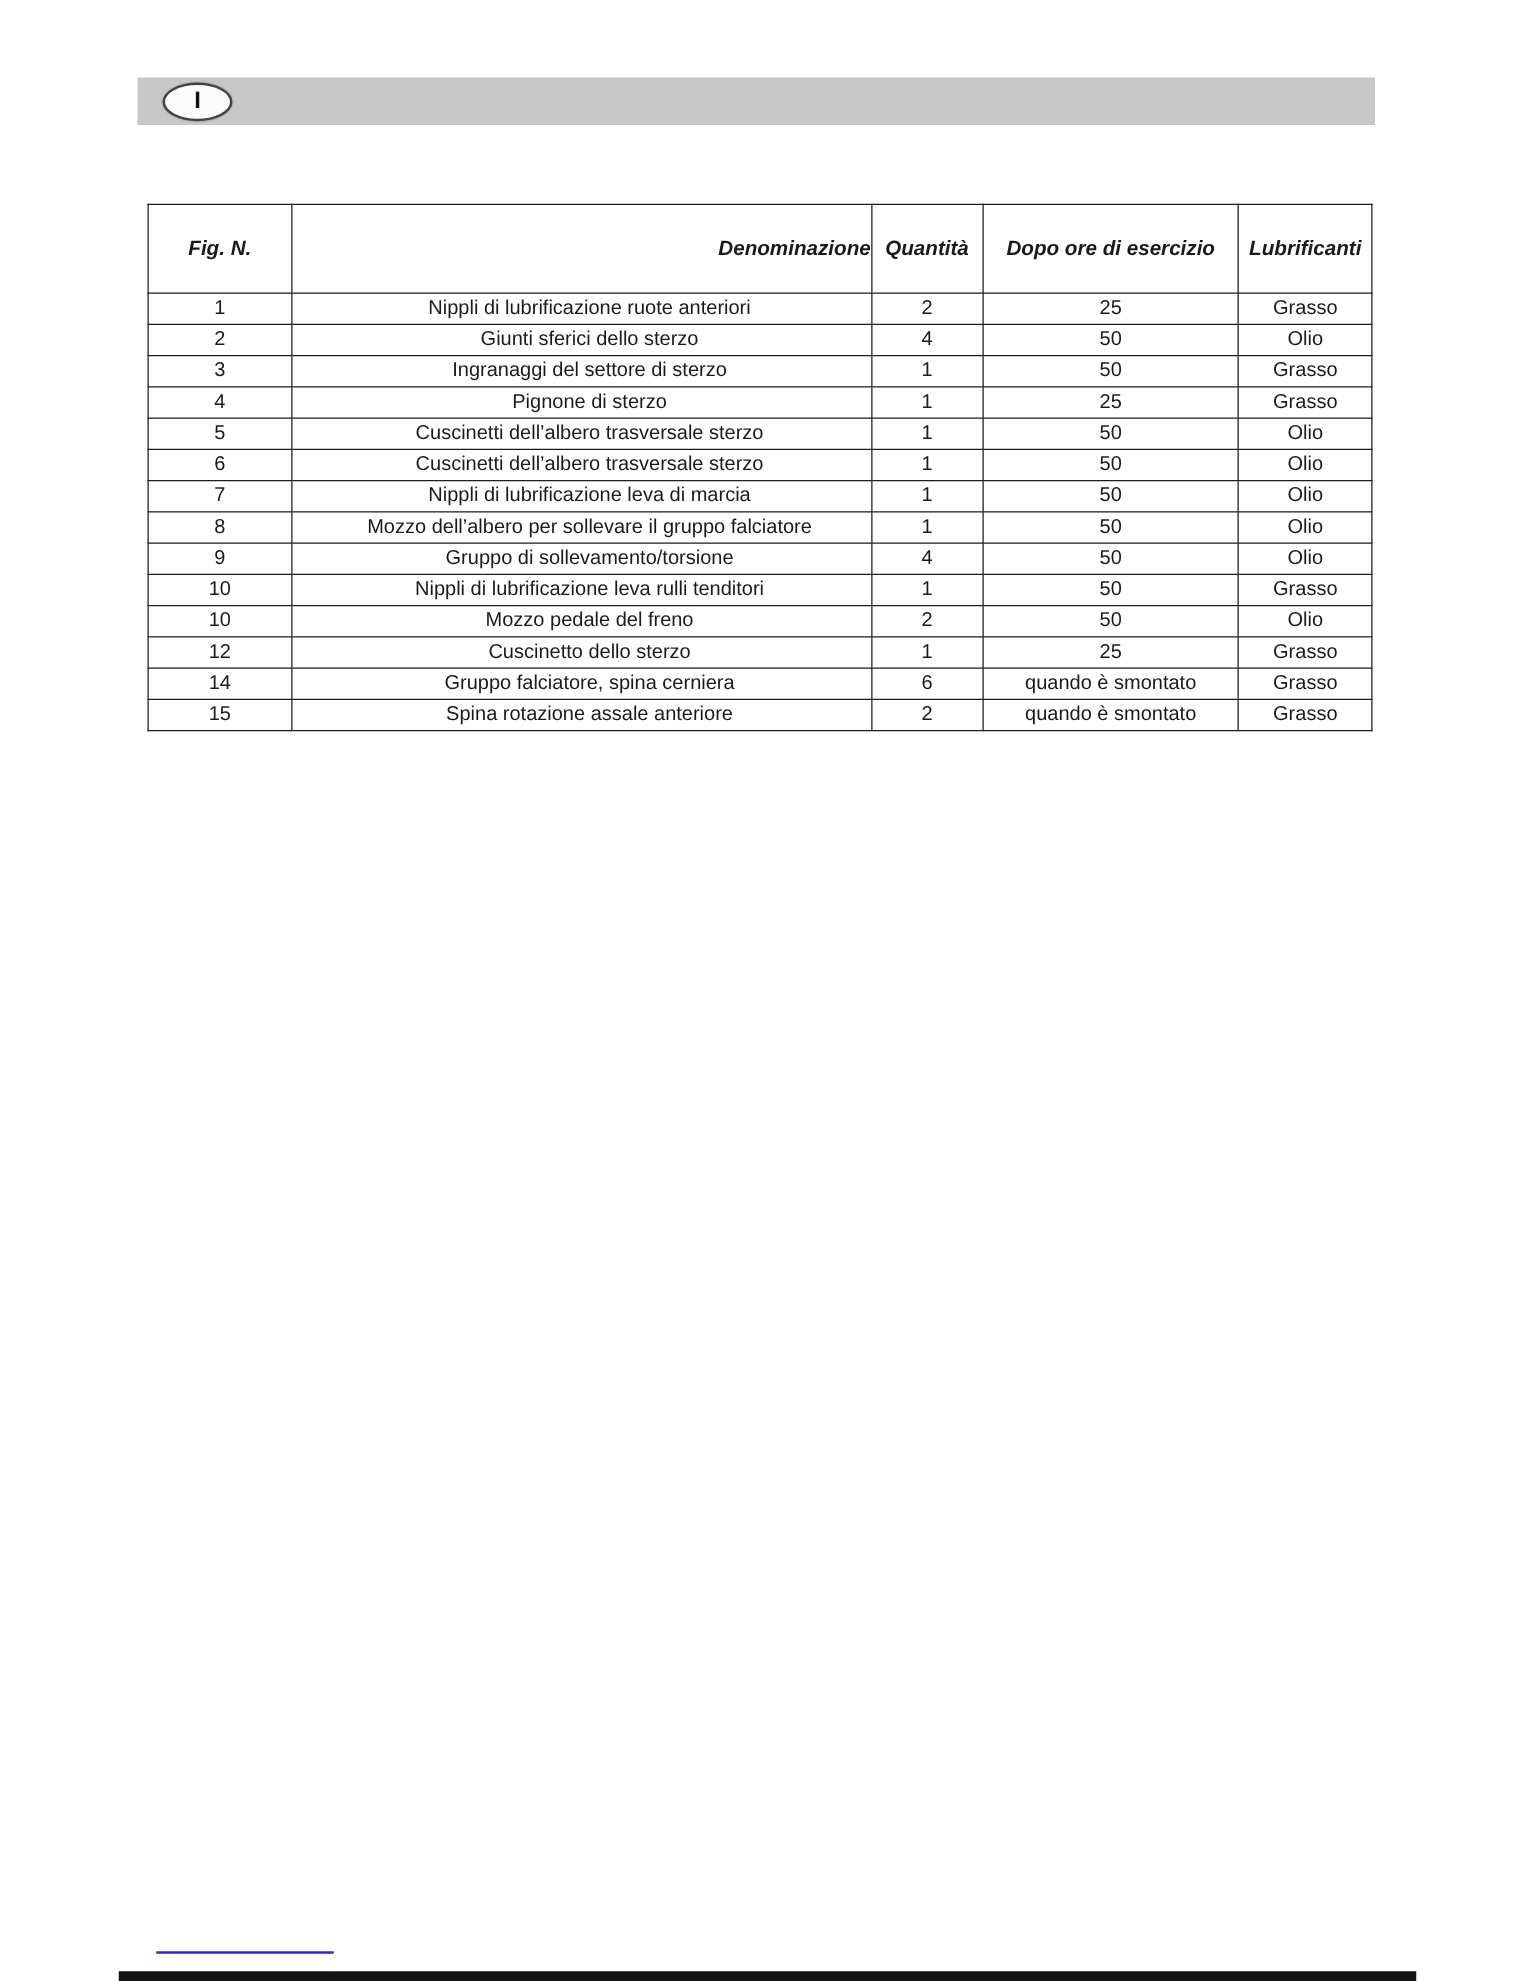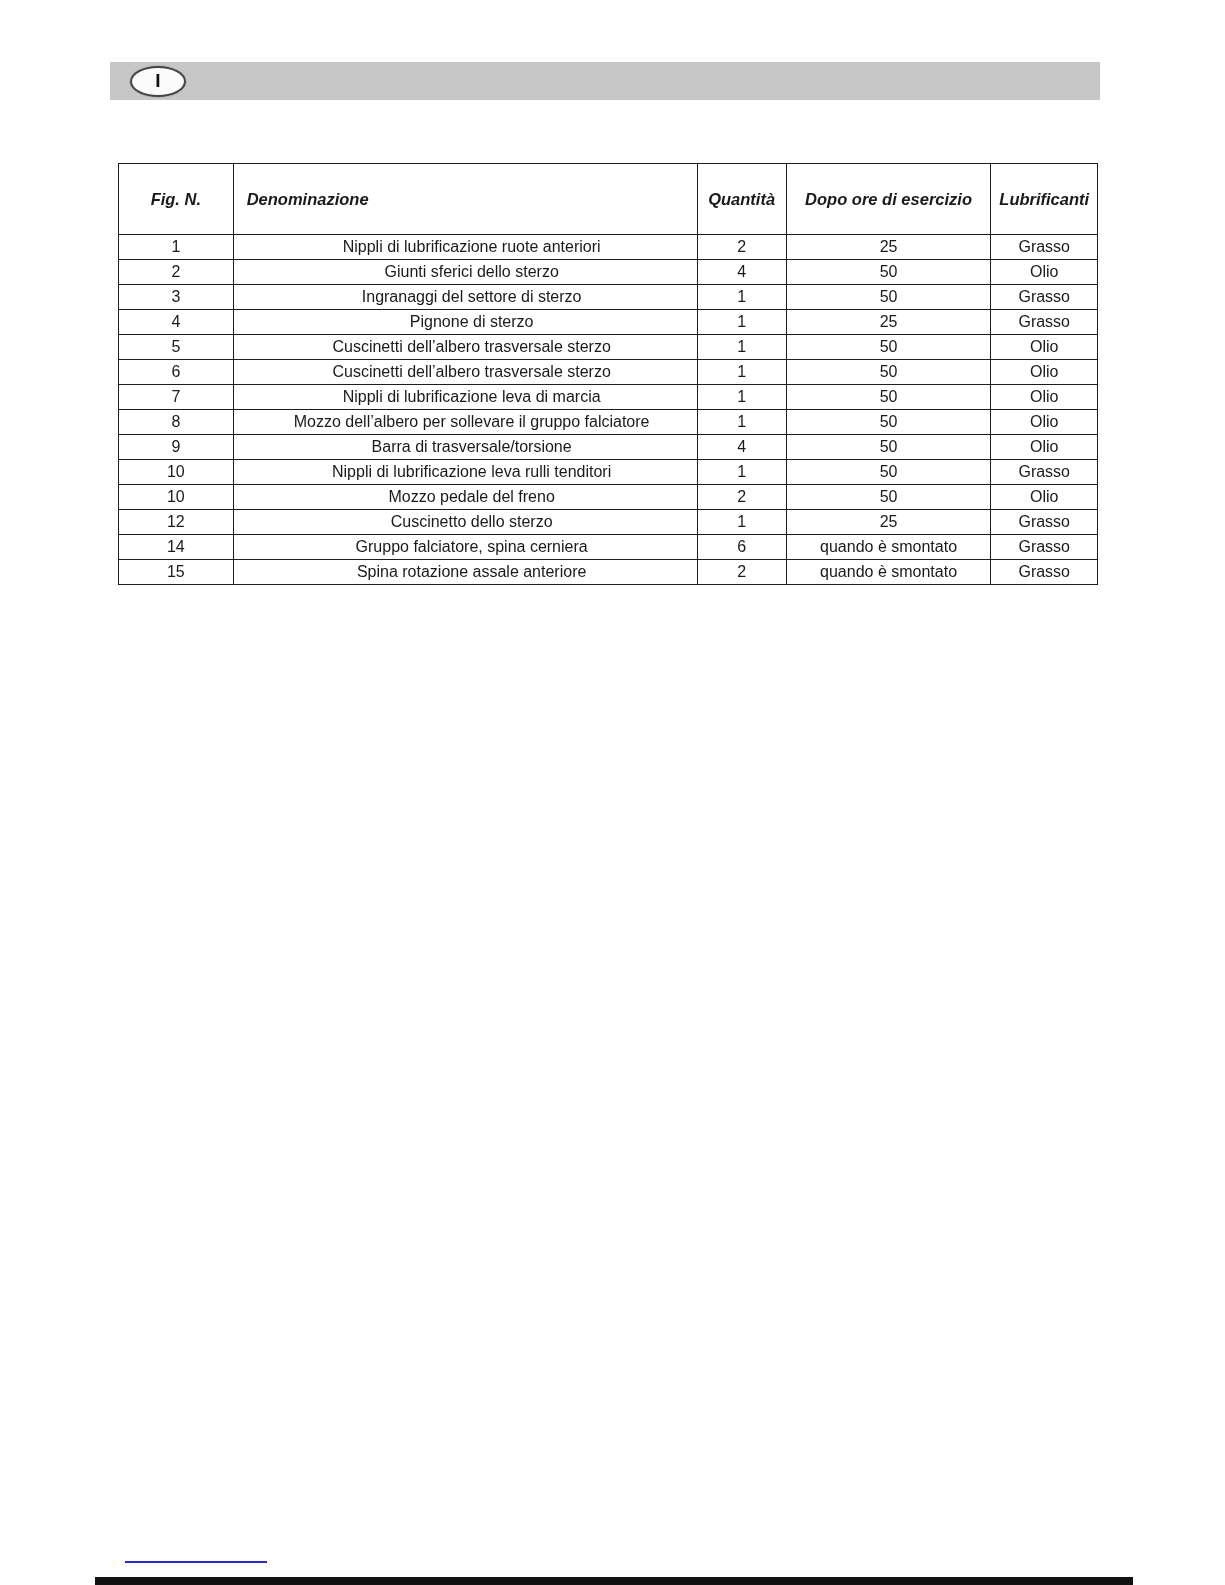--- a/index.html
+++ b/index.html
@@ -62,21 +62,21 @@
   }
   .doc-table thead th {
     height: 70px;
     font-size: 16.5px;
     font-weight: bold;
     vertical-align: middle;
     text-align: center;
     font-style: italic;
   }
   .doc-table thead th.col-name {
-    text-align: left;
+    text-align: right;
     padding-left: 13px;
   }
   .doc-table tbody td {
     height: 24px;
     line-height: 24px;
     text-align: center;
     vertical-align: middle;
   }
   .doc-table tbody td.cell-name {
     text-align: center;
@@ -192,21 +192,21 @@
   <tr>
     <td class="cell-fig">8</td>
     <td class="cell-name">Mozzo dell’albero per sollevare il gruppo falciatore</td>
     <td class="cell-qty">1</td>
     <td class="cell-hours">50</td>
     <td class="cell-lube">Olio</td>
   </tr>
 
   <tr>
     <td class="cell-fig">9</td>
-    <td class="cell-name">Barra di trasversale/torsione</td>
+    <td class="cell-name">Gruppo di sollevamento/torsione</td>
     <td class="cell-qty">4</td>
     <td class="cell-hours">50</td>
     <td class="cell-lube">Olio</td>
   </tr>
 
   <tr>
     <td class="cell-fig">10</td>
     <td class="cell-name">Nippli di lubrificazione leva rulli tenditori</td>
     <td class="cell-qty">1</td>
     <td class="cell-hours">50</td>

